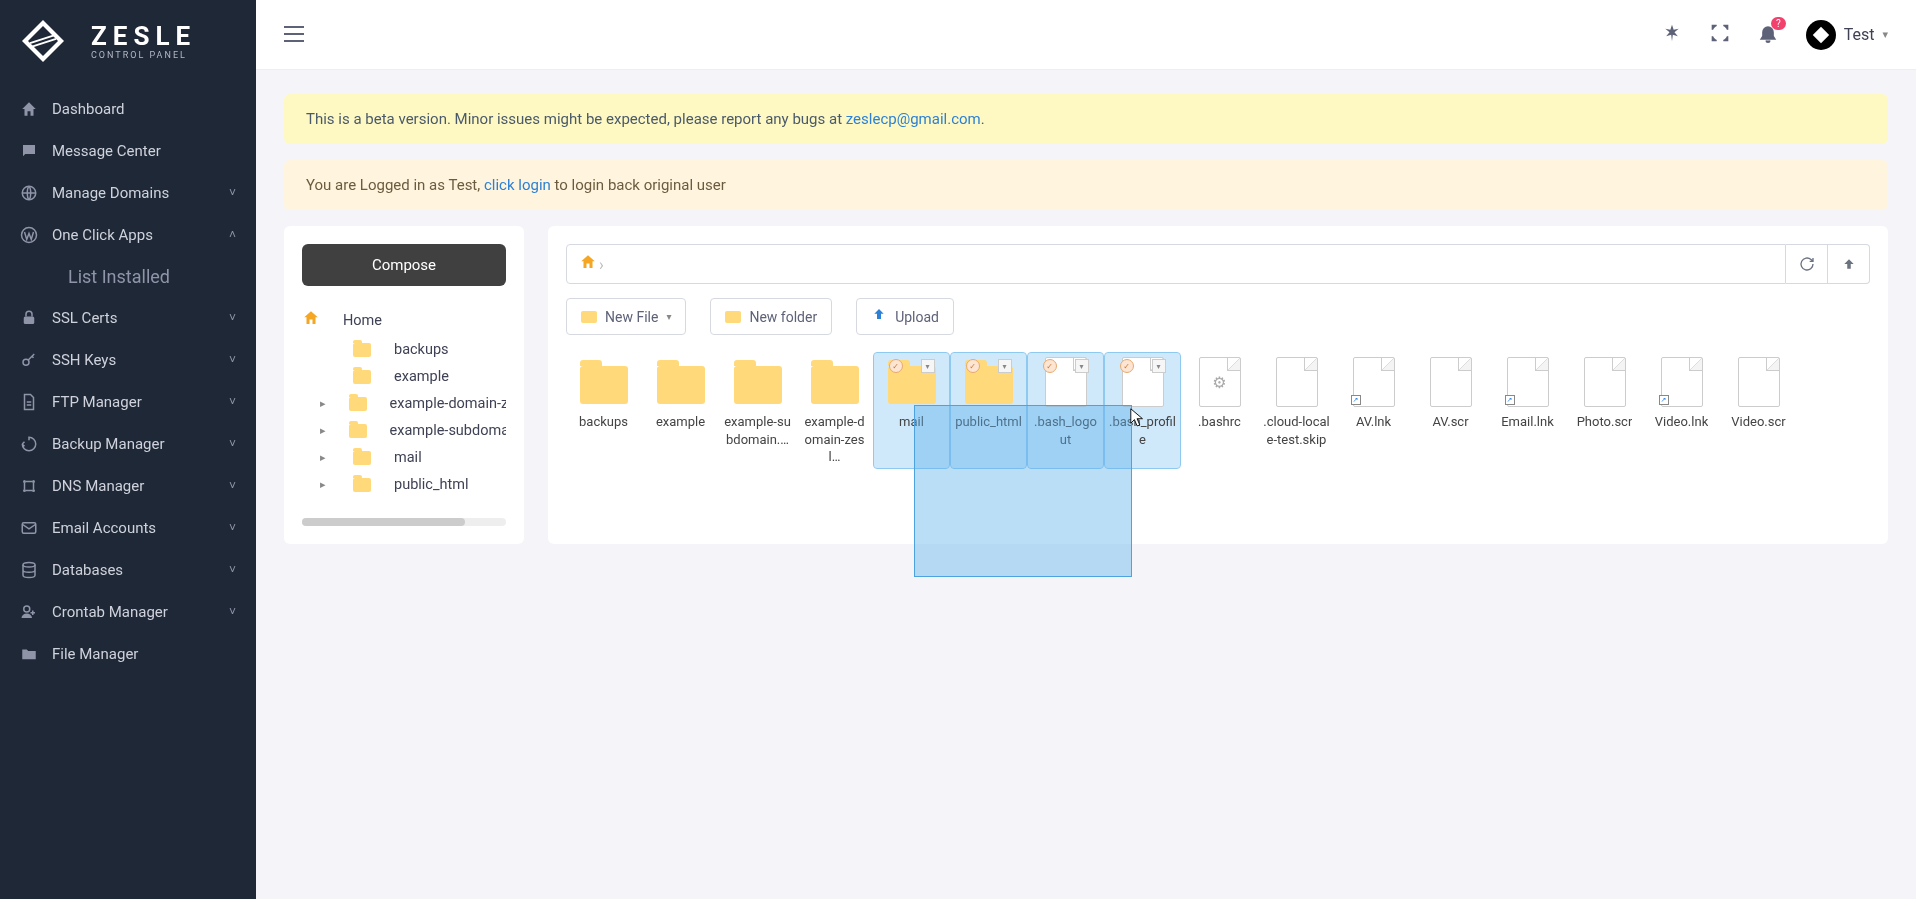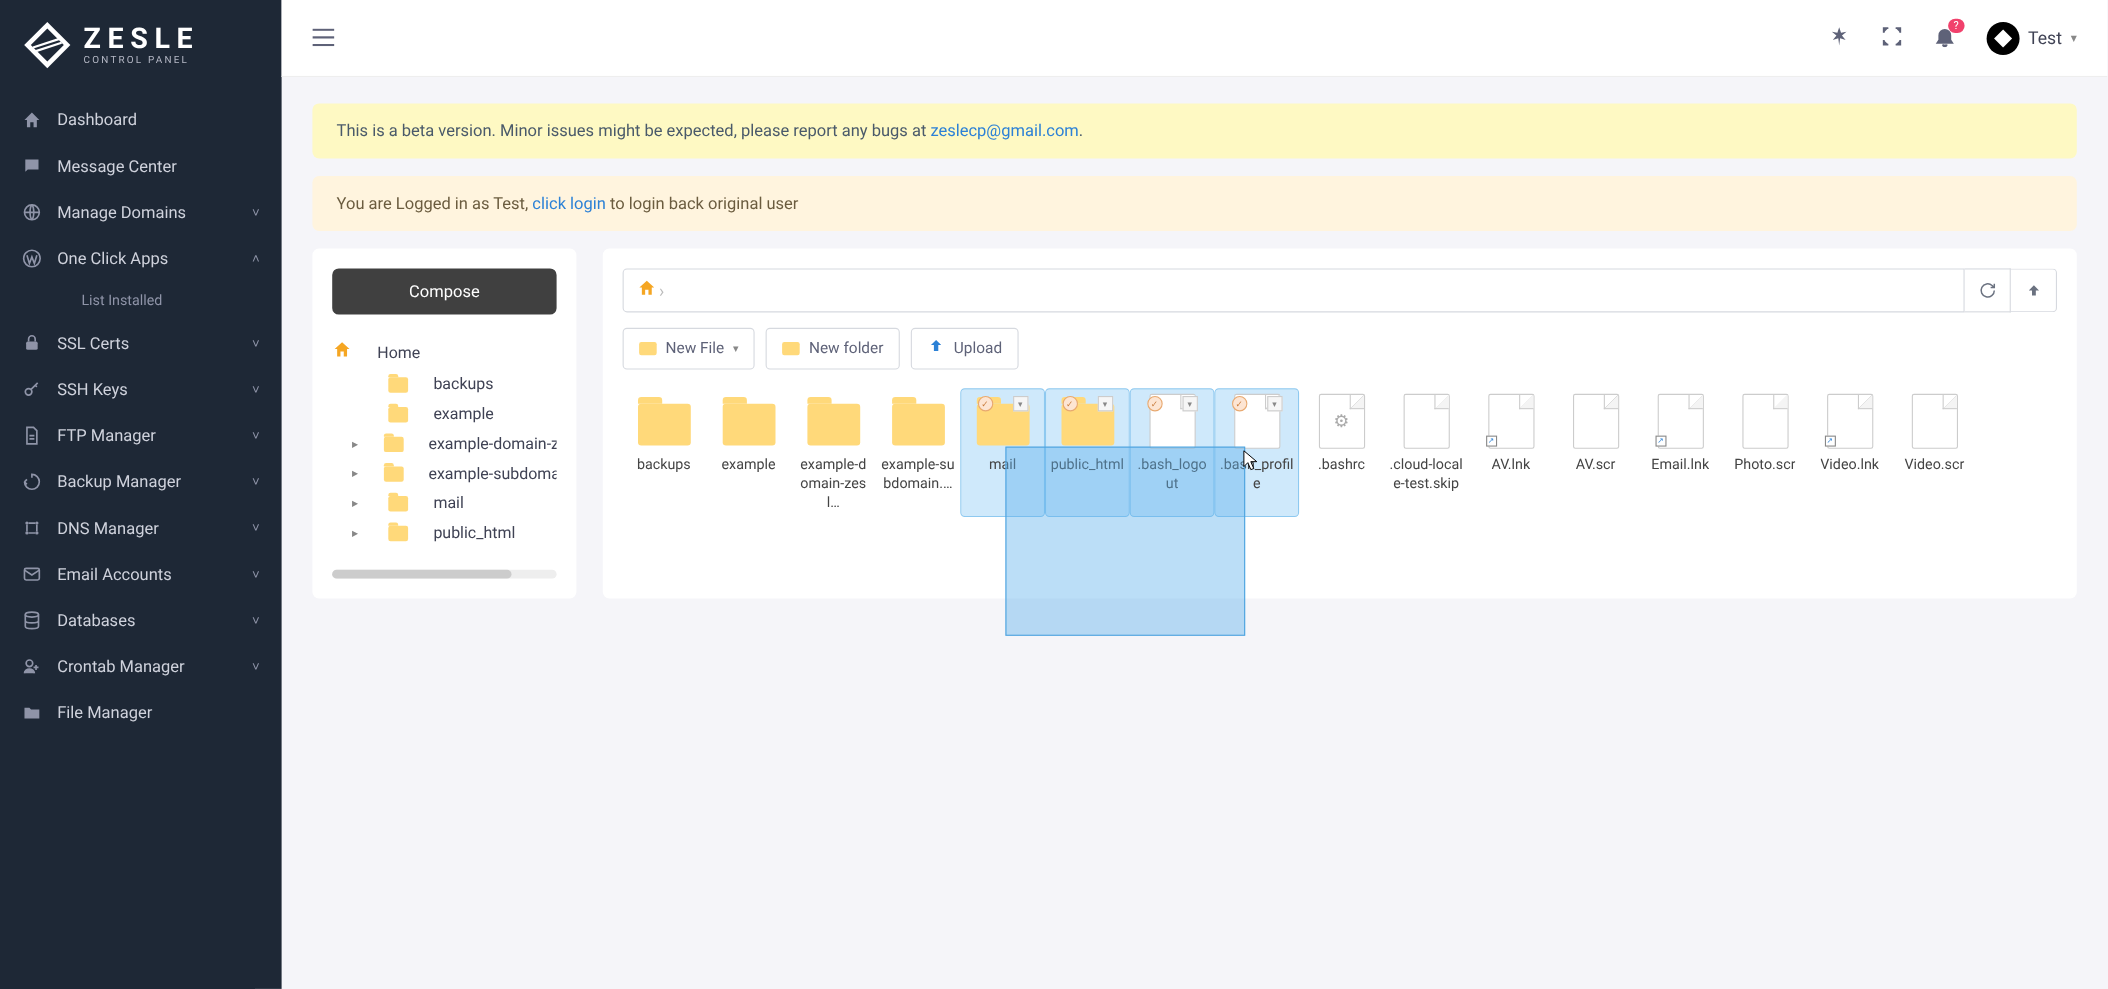--- a/index.html
+++ b/index.html
@@ -1,29 +1,29 @@
 <!DOCTYPE html>
 <html><head>
 <meta charset="utf-8">
 <style>
 * { margin: 0; padding: 0; box-sizing: border-box; font-family: -apple-system, BlinkMacSystemFont, "Segoe UI", Roboto, sans-serif; }
 body { background: #f5f5f9; color: #3f4254; overflow: hidden; }
 .app { display: flex; height: 100vh; }
 .sidebar { width: 256px; background: #1e2836; color: #a1a5b7; flex-shrink: 0; display: flex; flex-direction: column; }
-.logo-area { padding: 18px 20px; display: flex; align-items: center; gap: 10px; }
+.logo-area { padding: 18px 20px; display: flex; align-items: center; gap: 25px; }
 .logo-mark { width: 46px; height: 46px; position: relative; }
 .logo-text { display: flex; flex-direction: column; line-height: 1; }
 .logo-title { font-size: 26px; font-weight: 700; letter-spacing: 6px; color: #fff; }
 .logo-sub { font-size: 9px; letter-spacing: 2px; color: #b5b8c5; text-align: left; margin-top: 2px; }
 .nav { flex: 1; padding-top: 6px; overflow-y: auto; }
 .nav-item { display: flex; align-items: center; gap: 14px; padding: 12px 20px; cursor: pointer; font-size: 15px; color: #cfd2dc; }
 .nav-icon { width: 18px; display: flex; align-items: center; justify-content: center; color: #8f94a8; }
 .nav-icon svg { width: 18px; height: 18px; fill: currentColor; }
 .nav-chev { margin-left: auto; font-size: 12px; color: #8f94a8; }
-.nav-sub { padding: 10px 20px 10px 74px; font-size: 13px; color: #8f94a8; cursor: pointer; }
+.nav-sub { padding: 10px 20px 10px 58px; font-size: 18px; color: #8f94a8; cursor: pointer; margin-left: 10px; }
 .main { flex: 1; display: flex; flex-direction: column; min-width: 0; }
 .topbar { height: 70px; background: #fff; display: flex; align-items: center; padding: 0 28px; border-bottom: 1px solid #eee; }
 .burger { font-size: 20px; color: #5e6278; cursor: pointer; }
 .topbar-right { margin-left: auto; display: flex; align-items: center; gap: 28px; }
 .top-icon { color: #5e6278; cursor: pointer; position: relative; }
 .top-icon svg { width: 20px; height: 20px; fill: currentColor; }
 .badge { position: absolute; top: -6px; right: -8px; background: #f1416c; color: #fff; border-radius: 8px; font-size: 10px; padding: 1px 5px; }
 .avatar { width: 30px; height: 30px; border-radius: 50%; background: #000; display: flex; align-items: center; justify-content: center; color: #fff; font-weight: bold; }
 .user-toggle { display: flex; align-items: center; gap: 8px; cursor: pointer; }
 .content { padding: 24px 28px; flex: 1; overflow: auto; position: relative; }
@@ -39,21 +39,21 @@
 .tree-exp { width: 10px; font-size: 11px; color: #888; }
 .folder-ico { width:18px; height:14px; background:#ffd97a; border-radius:2px; position:relative; flex-shrink:0; }
 .folder-ico::before {content:''; position:absolute; top:-3px; left:0; width:9px; height:3px; background:#ffd97a; border-radius:2px 2px 0 0;}
 .home-ico svg { width:18px; height:18px; fill:#f5a623; }
 .tree-children { padding-left: 18px; }
 .fm-main { flex: 1; background: #fff; border-radius: 6px; padding: 18px; min-width: 0; }
 .path-row { display: flex; gap: 0; margin-bottom: 14px; }
 .path-bar { flex: 1; border: 1px solid #d6d9df; border-radius: 4px 0 0 4px; padding: 8px 12px; display: flex; align-items: center; }
 .path-btn { width: 42px; border: 1px solid #d6d9df; border-left: none; display: flex; align-items: center; justify-content: center; cursor: pointer; color: #6b7280;}
 .path-btn:last-child { border-radius: 0 4px 4px 0; }
-.toolbar2 { display: flex; gap: 10px; margin-bottom: 18px; }
+.toolbar2 { display: flex; gap: 24px; margin-bottom: 18px; }
 .tbtn { border: 1px solid #d6d9df; border-radius: 4px; padding: 8px 14px; display: flex; align-items: center; gap: 8px; font-size: 14px; cursor: pointer; background: #fff; color: #5e6278; }
 .tbtn .mini-folder{ width:16px; height:12px; background:#ffd97a; border-radius:2px;}
 .tbtn .up-arrow svg{width:16px;height:16px;fill:#2c81d6;}
 .files-grid { display: flex; flex-wrap: wrap; gap: 2px; position: relative; }
 .file-item { width: 75px; padding: 4px; display: flex; flex-direction: column; align-items: center; text-align: center; font-size: 13px; cursor: pointer; border-radius: 3px; position: relative; }
 .file-item.selected { background: #cfe9fb; outline: 1px solid #8ec9f0; }
 .file-thumb { width: 50px; height: 50px; margin-bottom: 6px; position: relative; display:flex; align-items:center; justify-content:center;}
 .big-folder { width:48px; height:38px; background:#ffd97a; border-radius:3px; position:relative; margin-top:6px;}
 .big-folder::before{content:''; position:absolute; top:-6px; left:0; width:22px; height:6px; background:#ffd97a; border-radius:3px 3px 0 0;}
 .big-file { width:42px; height:50px; background:#fff; border:1px solid #ccc; border-radius:2px; position:relative;}
@@ -355,27 +355,27 @@
               <div class="file-item">
                 <div class="file-thumb">
                   <div class="big-folder"></div>
                 </div>
                 <div class="filelabel">example</div>
               </div>
               <div class="file-item">
                 <div class="file-thumb">
                   <div class="big-folder"></div>
                 </div>
+                <div class="filelabel">example-subdomain.…</div>
+              </div>
+              <div class="file-item">
+                <div class="file-thumb">
+                  <div class="big-folder"></div>
+                </div>
                 <div class="filelabel">example-domain-zesl…</div>
-              </div>
-              <div class="file-item">
-                <div class="file-thumb">
-                  <div class="big-folder"></div>
-                </div>
-                <div class="filelabel">example-subdomain.…</div>
               </div>
               <div class="file-item selected">
                 <div class="file-thumb">
                   <div class="big-folder"></div>
                   <span class="drop-corner">▾</span>
                   <span class="tick-badge">✓</span>
                 </div>
                 <div class="filelabel">mail</div>
               </div>
               <div class="file-item selected">

